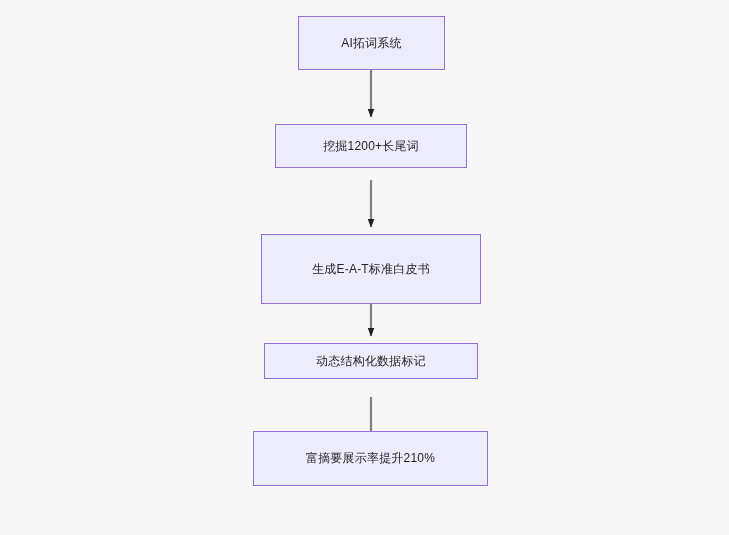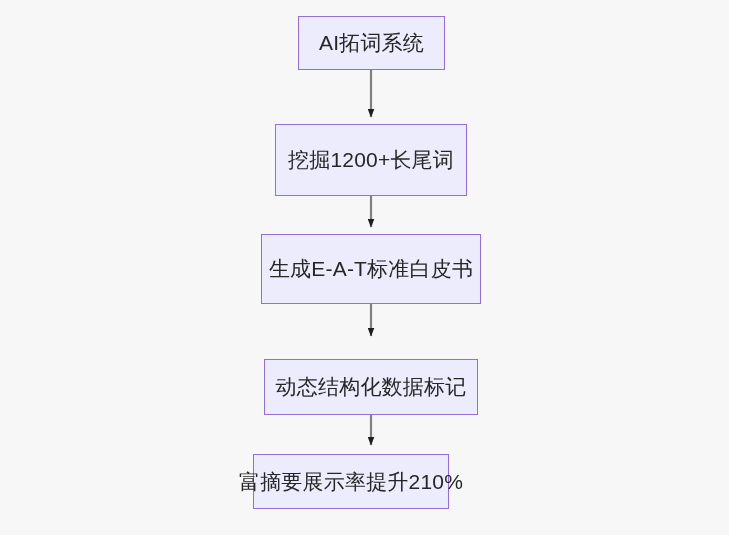--- a/index.html
+++ b/index.html
@@ -28,21 +28,21 @@
   }
   .node {
     position: absolute;
     box-sizing: border-box;
     background: #ececfd;
     border: 1.5px solid #9370d8;
     display: flex;
     align-items: center;
     justify-content: center;
     color: #262626;
-    font-size: 21px;
+    font-size: 12px;
     line-height: 1.2;
     letter-spacing: 0.2px;
     white-space: nowrap;
   }
   .node-label {
     display: block;
   }
 </style>
 </head>
 <body>
@@ -62,29 +62,29 @@
 
     <line x1="371" y1="288" x2="371" y2="336" stroke="#808080" stroke-width="2.2" marker-end="url(#arrowhead)"></line>
 
     <line x1="371" y1="397" x2="371" y2="445" stroke="#808080" stroke-width="2.2" marker-end="url(#arrowhead)"></line>
   </svg>
 
   <div class="node" id="node-1" style="left:298px; top:16px; width:147px; height:54px;">
     <span class="node-label">AI拓词系统</span>
   </div>
 
-  <div class="node" id="node-2" style="left:275px; top:124px; width:192px; height:72px;">
+  <div class="node" id="node-2" style="left:275px; top:124px; width:192px; height:44px;">
     <span class="node-label">挖掘1200+长尾词</span>
   </div>
 
   <div class="node" id="node-3" style="left:261px; top:234px; width:220px; height:70px;">
     <span class="node-label">生成E-A-T标准白皮书</span>
   </div>
 
-  <div class="node" id="node-4" style="left:264px; top:343px; width:214px; height:56px;margin-top:16px;">
+  <div class="node" id="node-4" style="left:264px; top:343px; width:214px; height:36px;">
     <span class="node-label">动态结构化数据标记</span>
   </div>
 
-  <div class="node" id="node-5" style="left:253px; top:454px; width:196px; height:55px;">
+  <div class="node" id="node-5" style="left:253px; top:431px; width:235px; height:55px;">
     <span class="node-label">富摘要展示率提升210%</span>
   </div>
 
 </div>
 
 </body></html>

